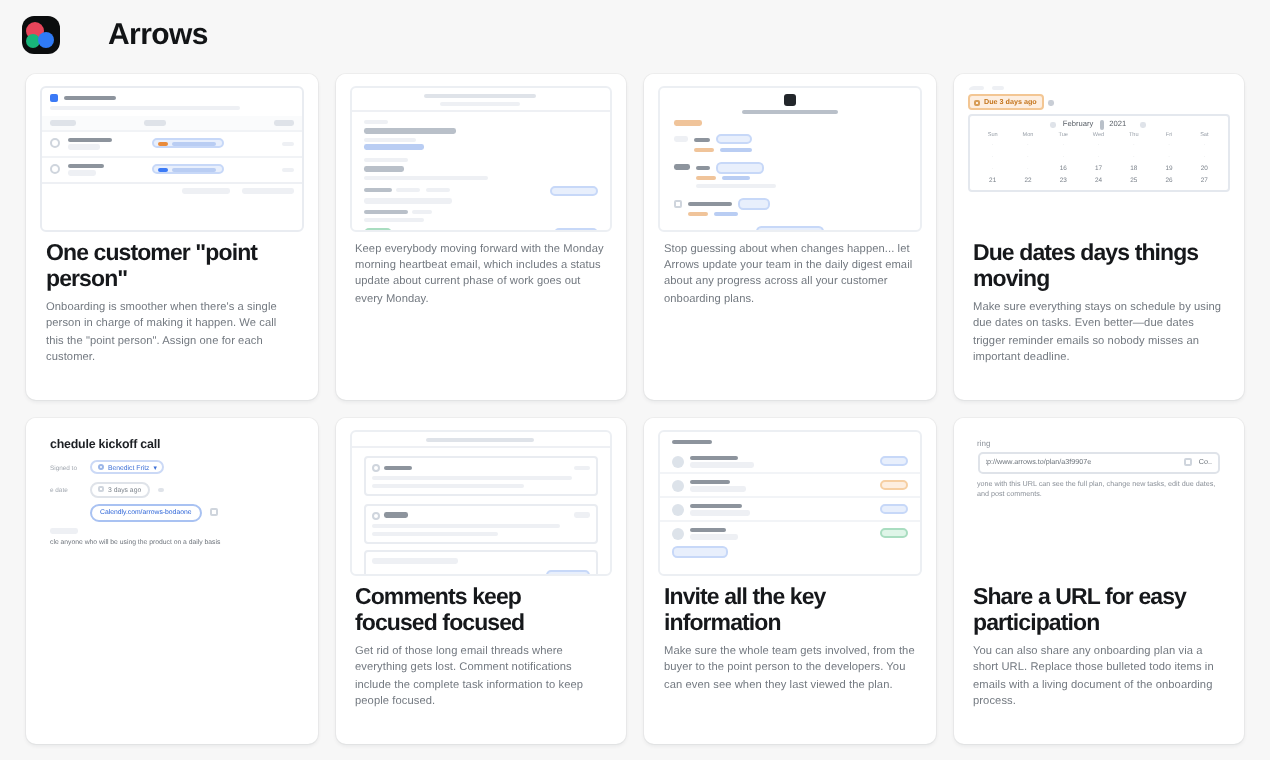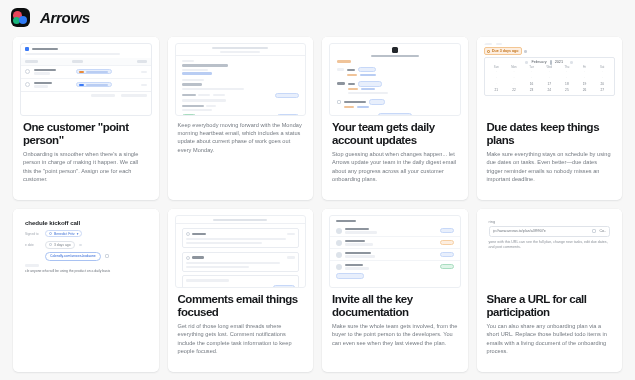--- a/index.html
+++ b/index.html
@@ -10,21 +10,21 @@
     overflow: hidden;
   }
   .page { width: 635px; height: 380px; position: relative; }
 
   
   .header {
     height: 34px;
     display: flex; align-items: center;
     padding: 0 13px 0 11px;
   }
-  .brand { display: flex; align-items: center; gap: 10px; font-style: italic; }
+  .brand { display: flex; align-items: center; gap: 24px; }
   .logo {
     width: 19px; height: 19px; border-radius: 6px;
     background: #0b0d0e; position: relative; overflow: hidden;
     flex: 0 0 auto;
   }
   .logo .d1, .logo .d2, .logo .d3 {
     position: absolute; border-radius: 50%;
   }
   .logo .d1 { width: 9px; height: 9px; background: #e8455a; left: 2px;  top: 3px; }
   .logo .d2 { width: 8px; height: 8px; background: #2f7af5; left: 8px;  top: 8px; }
@@ -317,21 +317,20 @@
                   <span class="bar bl" style="width:12px"></span>
                 </span>
             </span>
           </div>
           <div style="display:flex;justify-content:center;margin-top:2px">
             <span class="pill" style="width:34px;height:6px"></span>
           </div>
         </div>
       </div>
       <div class="card-body">
-        <div class="card-title">Your team gets daily account updates</div>
         <div class="card-text">Stop guessing about when changes happen... let Arrows update your team in the daily digest email about any progress across all your customer onboarding plans.</div>
       </div>
     </div>
 
     <div class="card">
       <div class="shot">
         <div class="mini" style="border:none">
           <div class="m-row" style="gap:4px;margin-bottom:2px">
             <span class="bar lt" style="width:8px"></span>
             <span class="bar lt" style="width:6px"></span>
@@ -393,21 +392,21 @@
               <span>23</span>
               <span>24</span>
               <span>25</span>
               <span>26</span>
               <span>27</span>
             </div>
           </div>
         </div>
       </div>
       <div class="card-body">
-        <div class="card-title">Due dates keep things plans</div>
+        <div class="card-title">Due dates days things moving</div>
         <div class="card-text">Make sure everything stays on schedule by using due dates on tasks. Even better—due dates trigger reminder emails so nobody misses an important deadline.</div>
       </div>
     </div>
 
     <div class="card">
       <div class="shot">
         <div class="mini" style="border:none">
           <div class="c5-title">chedule kickoff call</div>
           <div class="c5-row">
             <span class="c5-lbl">Signed to</span>
@@ -467,21 +466,21 @@
               <span class="bar lt" style="width:58%;display:block"></span>
             </div>
             <div class="c6-card">
               <span class="bar lt" style="width:40%;display:block;margin-bottom:3px"></span>
               <span class="pill" style="width:22px;display:block;margin-left:auto"></span>
             </div>
           </div>
         </div>
       </div>
       <div class="card-body">
-        <div class="card-title">Comments email things focused</div>
+        <div class="card-title">Comments keep focused focused</div>
         <div class="card-text">Get rid of those long email threads where everything gets lost. Comment notifications include the complete task information to keep people focused.</div>
       </div>
     </div>
 
     <div class="card">
       <div class="shot">
         <div class="mini" style="border-color:#eceff3">
           <div style="padding:4px 6px 3px">
             <span class="bar dkk" style="width:20px;display:block"></span>
           </div>
@@ -516,37 +515,37 @@
               <span class="bar lt" style="width:24px"></span>
             </span>
             <span class="pill green" style="width:14px"></span>
           </div>
           <div style="padding:1px 6px 0">
             <span class="pill" style="width:28px;display:block"></span>
           </div>
         </div>
       </div>
       <div class="card-body">
-        <div class="card-title">Invite all the key documentation</div>
+        <div class="card-title">Invite all the key information</div>
         <div class="card-text">Make sure the whole team gets involved, from the buyer to the point person to the developers. You can even see when they last viewed the plan.</div>
       </div>
     </div>
 
     <div class="card">
       <div class="shot">
         <div class="mini" style="border:none">
           <div class="c8-lbl">ring</div>
           <div class="c8-field">
             <span class="c8-url">tp://www.arrows.to/plan/a3f9907e</span>
             <span class="sq"></span>
             <span class="c8-copy">Co..</span>
           </div>
           <div class="c8-note">yone with this URL can see the full plan, change new tasks, edit due dates, and post comments.</div>
         </div>
       </div>
       <div class="card-body">
-        <div class="card-title">Share a URL for call participation</div>
+        <div class="card-title">Share a URL for easy participation</div>
         <div class="card-text">You can also share any onboarding plan via a short URL. Replace those bulleted todo items in emails with a living document of the onboarding process.</div>
       </div>
     </div>
 
   </div>
 </div>
 
 </body></html>

